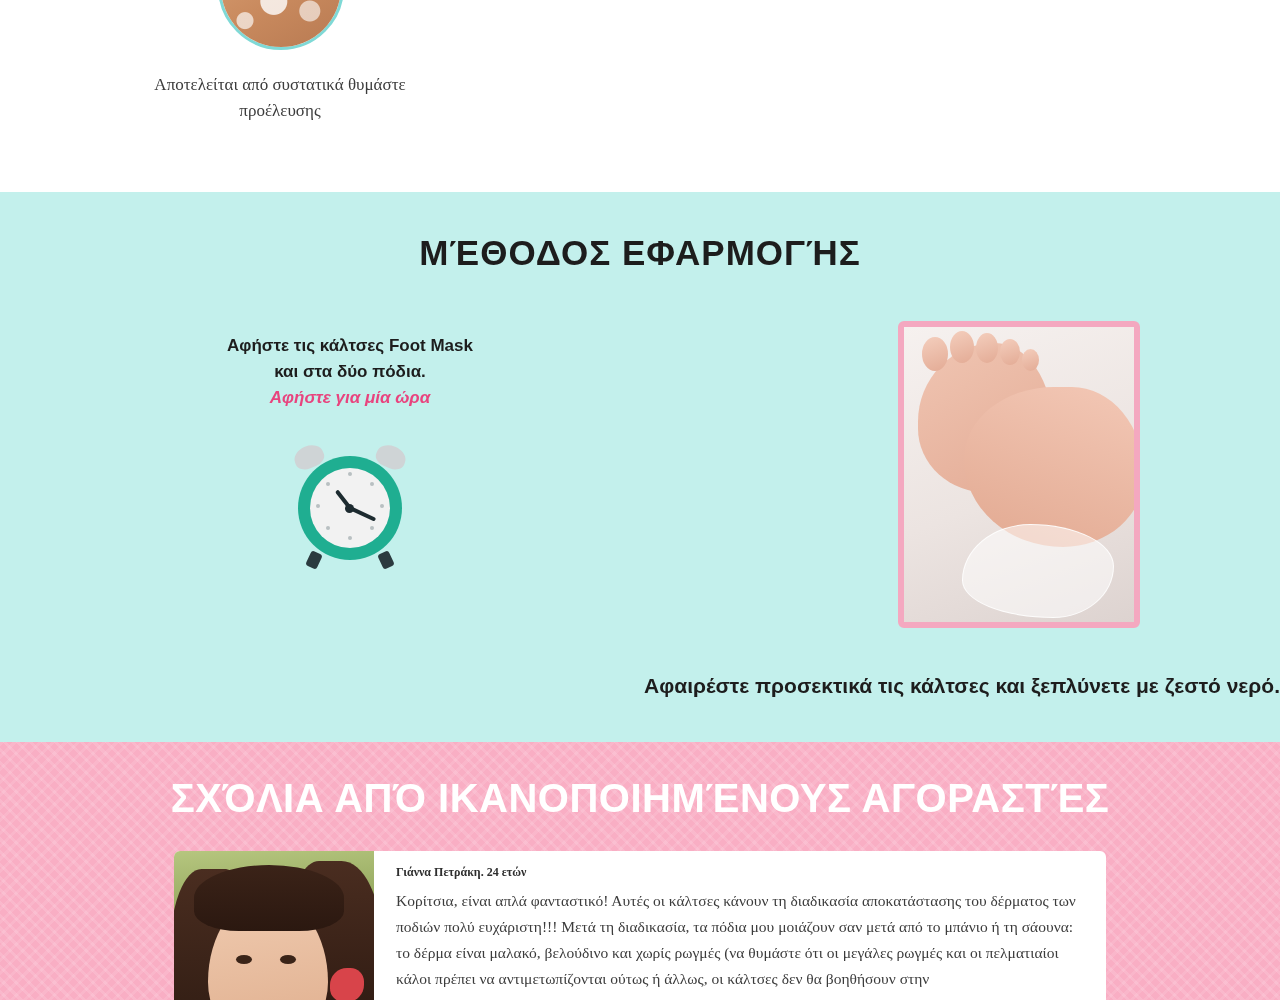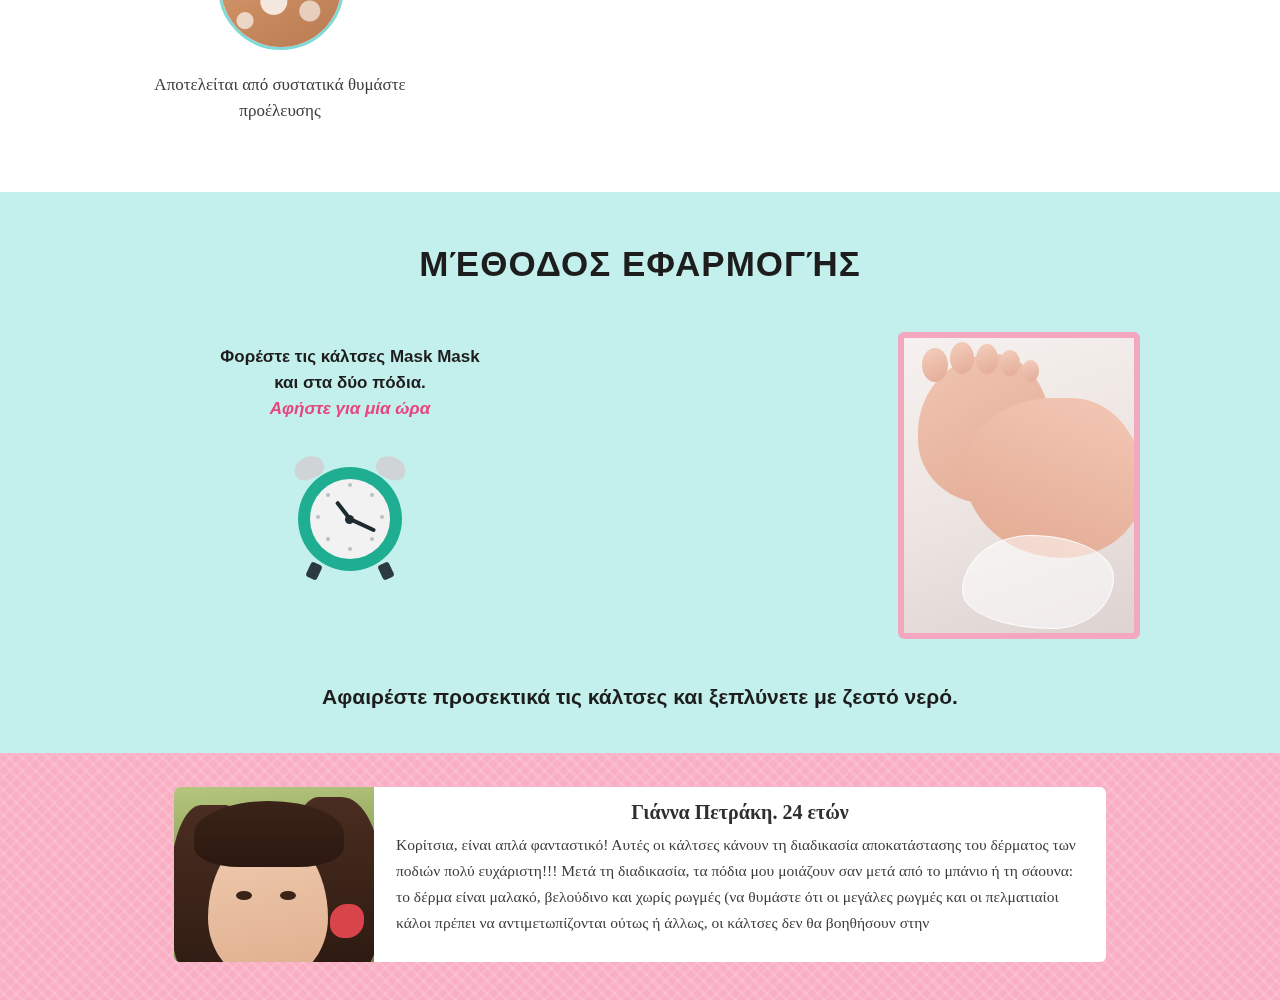--- a/index.html
+++ b/index.html
@@ -78,21 +78,21 @@
     margin-top: 22px;
     font-size: 17px;
     line-height: 1.55;
     color: #3c3c3c;
     font-family: "Liberation Serif", serif;
   }
 
   
   .howto {
     background: #c3f0ec;
-    padding: 40px 0 44px 0;
+    padding: 29px 0 44px 0;
   }
   .howto h2 {
     margin: 0;
     text-align: center;
     font-size: 35px;
     letter-spacing: 1px;
     color: #1d1d1d;
     font-weight: bold;
     padding-top: 12px;
   }
@@ -223,21 +223,21 @@
   }
   .sock-shape {
     position: absolute;
     left: 58px; bottom: 4px;
     width: 150px; height: 92px;
     background: rgba(255,255,255,.55);
     border: 1px solid rgba(255,255,255,.85);
     border-radius: 45% 55% 40% 60% / 60% 45% 55% 40%;
   }
   .howto-footer {
-    text-align: center;
+    text-align: right;
     font-size: 21px;
     font-weight: bold;
     color: #1d1d1d;
     margin-top: 46px;
   }
 
   
   .reviews {
     background-color: #f9aec4;
     background-image:
@@ -314,26 +314,25 @@
     right: 10px; bottom: 24px;
     width: 34px; height: 34px;
     background: #d8444a;
     border-radius: 50% 40% 50% 40%;
   }
   .review-body {
     padding: 14px 22px 14px 22px;
     flex: 1;
   }
   .review-name {
-    font-size: 20px;
+    font-size: 12px;
     font-weight: bold;
     color: #2f2f2f;
     margin-bottom: 8px;
     font-family: "Liberation Serif", serif;
-    text-align: center;
   }
   .review-text {
     font-size: 15.5px;
     line-height: 1.68;
     color: #3c3c3c;
     font-family: "Liberation Serif", serif;
   }
 </style>
 </head>
 <body>
@@ -354,21 +353,21 @@
 
 
   </div>
 </section>
 
 <section class="howto">
   <h2>ΜΈΘΟΔΟΣ ΕΦΑΡΜΟΓΉΣ</h2>
 
   <div class="howto-body">
     <div class="howto-left">
-      <div class="step-title">Φορέστε τις κάλτσες Mask Mask και στα δύο πόδια.</div>
+      <div class="step-title">Αφήστε τις κάλτσες Foot Mask και στα δύο πόδια.</div>
       <div class="step-sub">Αφήστε για μία ώρα</div>
 
       <div class="clock">
         <div class="clock-bell left"></div>
         <div class="clock-bell right"></div>
         <div class="clock-foot left"></div>
         <div class="clock-foot right"></div>
         <div class="clock-ring"></div>
         <div class="clock-face"></div>
         <div class="tick" style="left:58px; top:28px;"></div>
@@ -397,20 +396,21 @@
         <div class="hand-shape"></div>
         <div class="sock-shape"></div>
       </div>
     </div>
   </div>
 
   <div class="howto-footer">Αφαιρέστε προσεκτικά τις κάλτσες και ξεπλύνετε με ζεστό νερό.</div>
 </section>
 
 <section class="reviews">
+  <h2>ΣΧΌΛΙΑ ΑΠΌ ΙΚΑΝΟΠΟΙΗΜΈΝΟΥΣ ΑΓΟΡΑΣΤΈΣ</h2>
 
   <div class="review-card">
     <div class="review-photo">
       <div class="rp-hair-l"></div>
       <div class="rp-hair-r"></div>
       <div class="rp-face"></div>
       <div class="rp-hair-top"></div>
       <div class="rp-eye l"></div>
       <div class="rp-eye r"></div>
 

